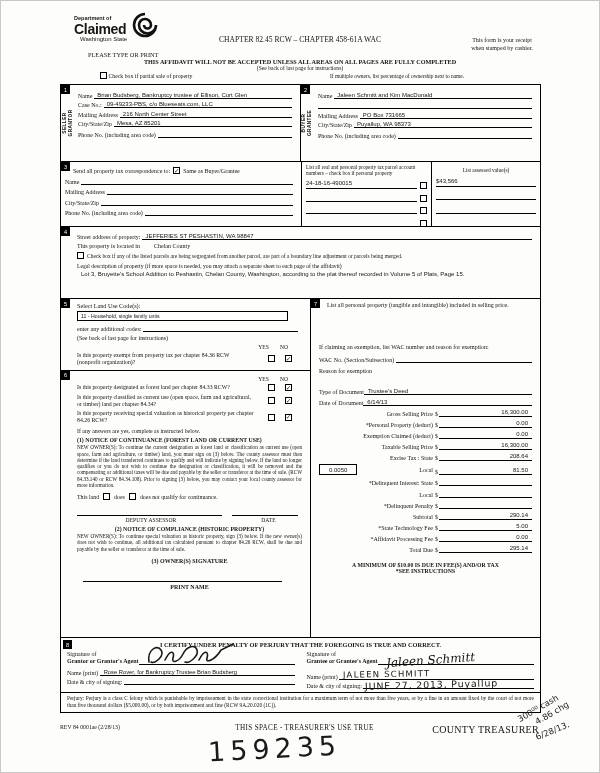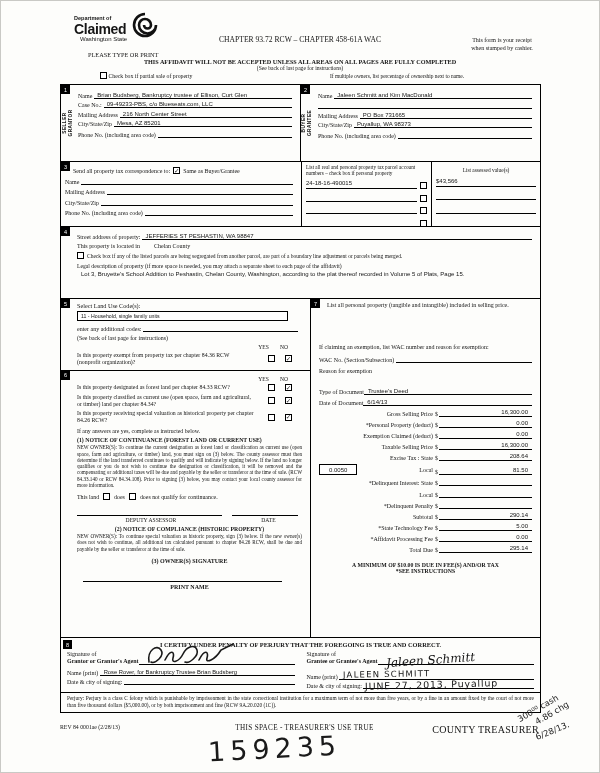--- a/index.html
+++ b/index.html
@@ -149,21 +149,21 @@
 
   <div class="logo">
     <div class="dept">Department of</div>
     <div class="rev">Claimed</div>
     <div class="state">Washington State</div>
     <svg width="26" height="26" viewBox="0 0 26 26">
       <path d="M13 2 a11 11 0 1 0 11 11 a8.5 8.5 0 0 1 -17 0 a6 6 0 0 1 12 0 a3.5 3.5 0 0 1 -7 0" fill="none" stroke="#111" stroke-width="2.6"></path>
     </svg>
   </div>
   <div class="titleblock">
-    <div class="subtitle">CHAPTER 93.72 RCW – CHAPTER 458-61A WAC</div>
+    <div class="subtitle">CHAPTER 82.45 RCW – CHAPTER 458-61A WAC</div>
   </div>
   <div class="receipt">
     <span>This form is your receipt</span><br>
     <span>when stamped by cashier.</span>
   </div>
   <div class="typeprint">PLEASE TYPE OR PRINT</div>
   <div class="warning">THIS AFFIDAVIT WILL NOT BE ACCEPTED UNLESS ALL AREAS ON ALL PAGES ARE FULLY COMPLETED</div>
   <div class="seeback">(See back of last page for instructions)</div>
   <div class="partialrow">
     <span class="cb"></span>&nbsp;

